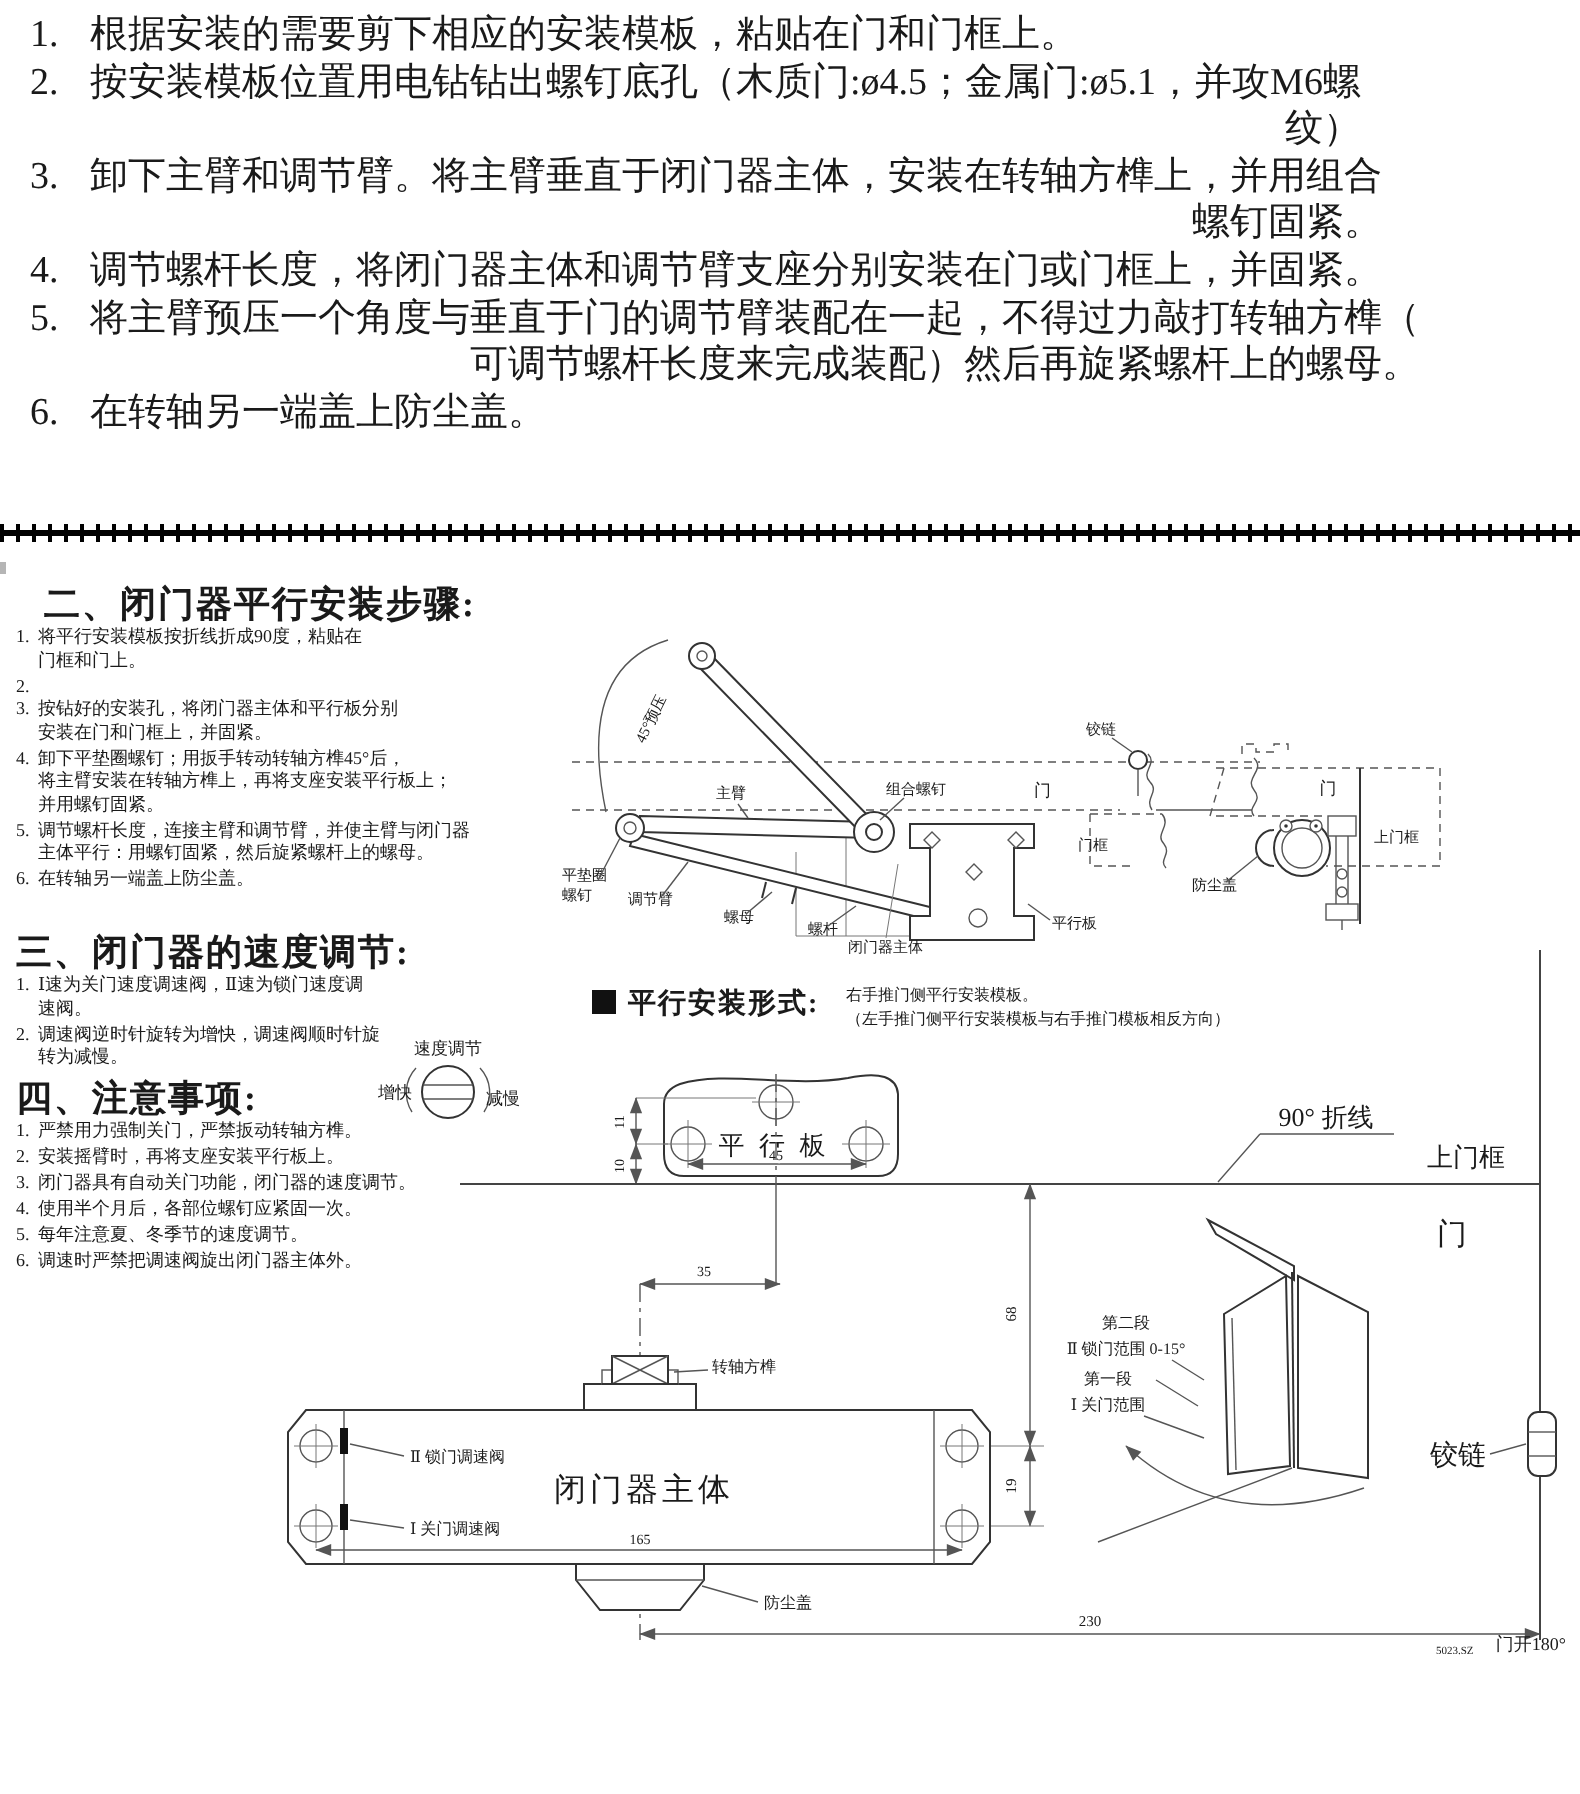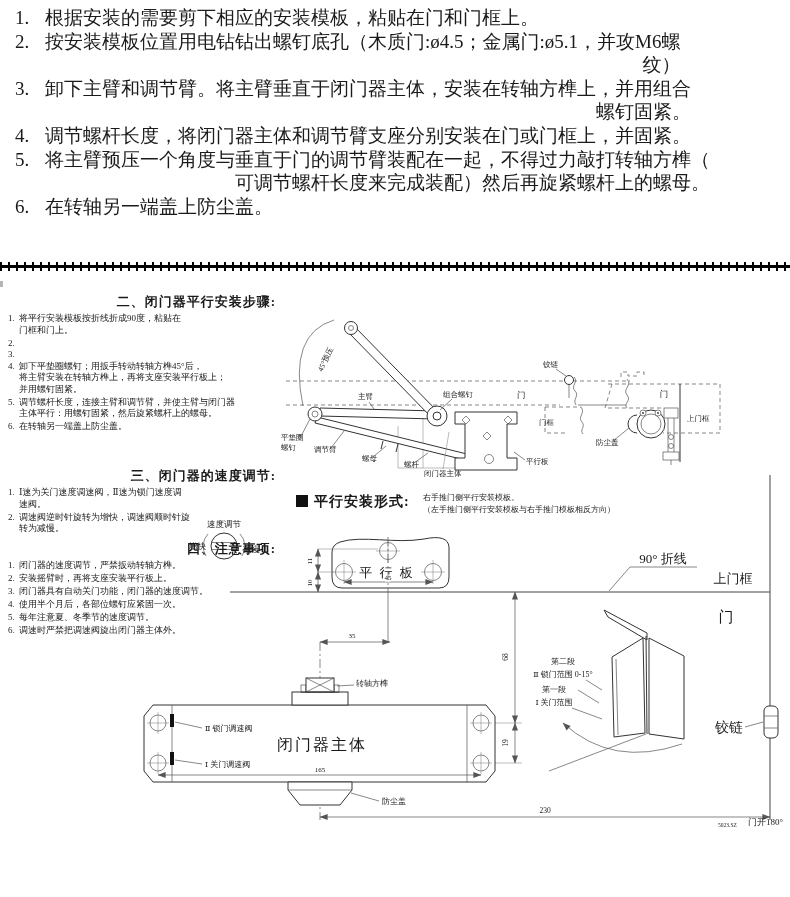--- a/index.html
+++ b/index.html
@@ -9,28 +9,28 @@
   .top-list{position:absolute;left:15px;top:6px;width:770px;}
   .t-item{display:flex;font-size:19px;line-height:23.6px;}
   .t-num{width:30px;flex:none;}
   .t-text{white-space:pre-line;max-width:705px;text-align:right;}
   
   .divider{position:absolute;top:262px;left:0;width:790px;height:9px;
            background:repeating-linear-gradient(90deg,#000 0 2px,transparent 2px 8px);}
   .divider-line{position:absolute;top:3px;left:0;right:0;height:3px;background:#000;}
   
   .sec{position:absolute;font-size:9px;line-height:11.5px;}
-  .s-title{font-size:13px;font-weight:bold;line-height:16px;margin-bottom:3px;letter-spacing:1px;text-align:right;}
+  .s-title{font-size:18px;font-weight:bold;line-height:16px;margin-bottom:3px;letter-spacing:1px;}
   .s-item{display:flex;}
   .s-num{width:11px;flex:none;}
   .s-text{white-space:pre-line;margin-bottom:1.5px;}
   .sec2{left:8px;top:294px;width:268px;}
   .sec2 .s-title{margin-left:14px;}
   .sec3{left:8px;top:468px;width:268px;}
-  .sec3 .s-title{margin-left:20px;}
+  .sec3 .s-title{margin-left:0;}
   .sec4{left:8px;top:541px;width:268px;}
   
   svg.draw{position:absolute;left:0;top:0;}
   svg text{font-family:"Liberation Serif","DejaVu Serif",serif;fill:#1a1a1a;}
   .thin{stroke:#555;stroke-width:0.7;fill:none;}
   .hair{stroke:#777;stroke-width:0.5;fill:none;}
   .med{stroke:#333;stroke-width:1;fill:none;}
   .wfill{fill:#fff;}
   .dash{stroke-dasharray:4 3;}
   .cl{stroke-dasharray:9 3 2 3;}
@@ -308,20 +308,22 @@
     <div class="s-item">
         <span class="s-num">1.</span>
         <span class="s-text">将平行安装模板按折线折成90度，粘贴在
 门框和门上。</span>
       </div>
     <div class="s-item">
         <span class="s-num">2.</span>
       </div>
     <div class="s-item">
         <span class="s-num">3.</span>
+        <span class="s-text">按钻好的安装孔，将闭门器主体和平行板分别
+安装在门和门框上，并固紧。</span>
       </div>
     <div class="s-item">
         <span class="s-num">4.</span>
         <span class="s-text">卸下平垫圈螺钉；用扳手转动转轴方榫45°后，
 将主臂安装在转轴方榫上，再将支座安装平行板上；
 并用螺钉固紧。</span>
       </div>
     <div class="s-item">
         <span class="s-num">5.</span>
         <span class="s-text">调节螺杆长度，连接主臂和调节臂，并使主臂与闭门器
@@ -344,21 +346,21 @@
         <span class="s-num">2.</span>
         <span class="s-text">调速阀逆时针旋转为增快，调速阀顺时针旋
 转为减慢。</span>
       </div>
   </div>
 
   <div class="sec sec4">
     <div class="s-title">四、注意事项:</div>
     <div class="s-item">
         <span class="s-num">1.</span>
-        <span class="s-text">闭门器的速度调节，严禁扳动转轴方榫。</span>
+        <span class="s-text">严禁用力强制关门，严禁扳动转轴方榫。</span>
       </div>
     <div class="s-item">
         <span class="s-num">2.</span>
         <span class="s-text">安装摇臂时，再将支座安装平行板上。</span>
       </div>
     <div class="s-item">
         <span class="s-num">3.</span>
         <span class="s-text">闭门器具有自动关门功能，闭门器的速度调节。</span>
       </div>
     <div class="s-item">

